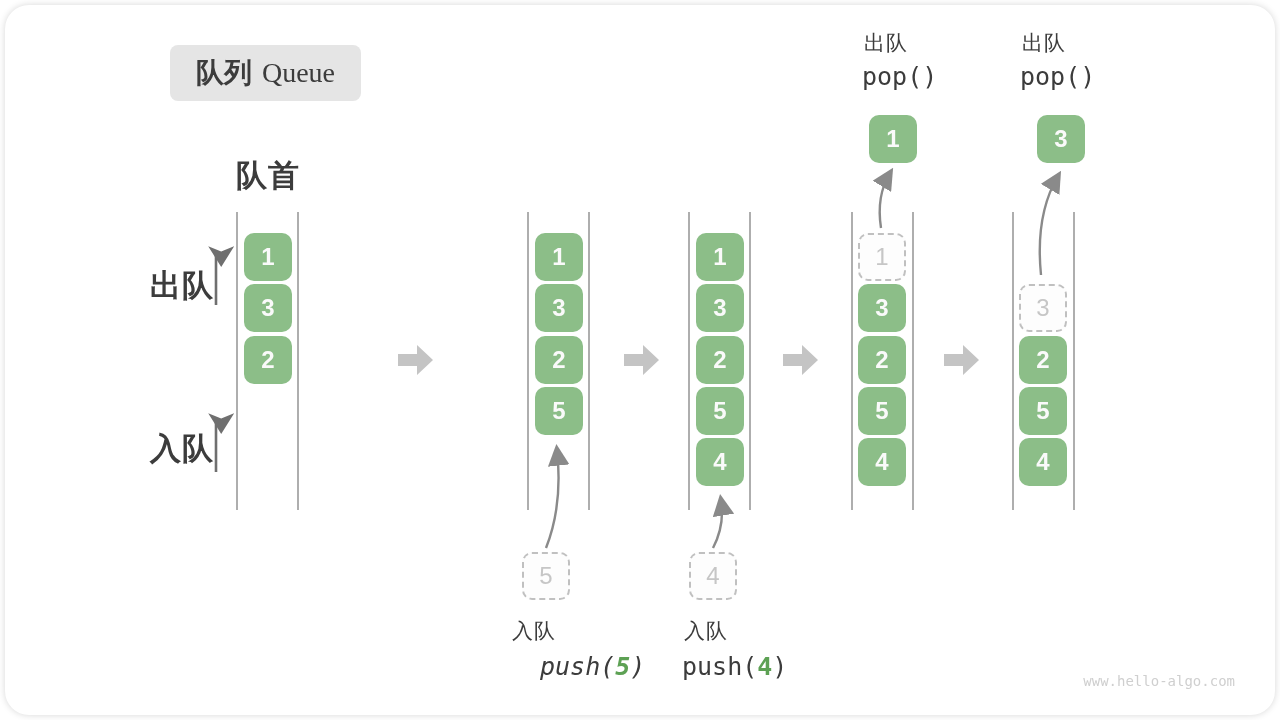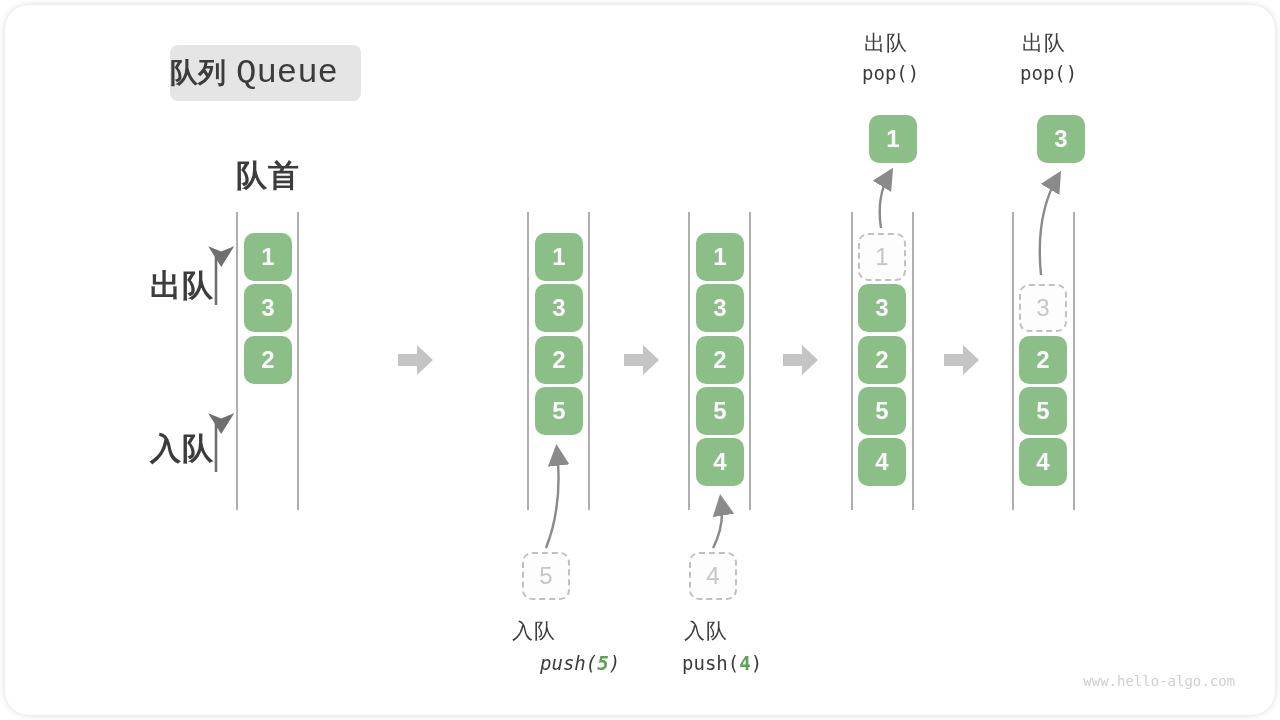--- a/index.html
+++ b/index.html
@@ -15,28 +15,28 @@
     --watermark:#cfcfcf;
   }
   *{margin:0;padding:0;box-sizing:border-box;}
   body{background:#ffffff;font-family:"Liberation Sans",sans-serif;}
   .stage{position:relative;width:1280px;height:720px;background:#fff;overflow:hidden;}
   .card{position:absolute;left:5px;top:5px;right:5px;bottom:5px;background:#fff;
         border-radius:24px;box-shadow:0 0 7px rgba(0,0,0,.16);}
   .layer{position:absolute;left:0;top:0;width:1280px;height:720px;}
 
   .chip{position:absolute;left:170px;top:45px;width:191px;height:56px;background:var(--chip-bg);
-        border-radius:8px;display:flex;align-items:center;justify-content:flex-start;gap:10px;}
+        border-radius:8px;display:flex;align-items:center;justify-content:center;gap:10px;}
   .chip .zh{font-size:28px;font-weight:700;color:var(--ink);}
-  .chip .en{font-family:Liberation Mono, monospace;font-size:34px;color:var(--ink);}
+  .chip .en{font-family:Liberation Serif, serif;font-size:28px;color:var(--ink);}
 
   .cjk-label{position:absolute;color:var(--ink);font-weight:700;font-size:31px;letter-spacing:1px;}
   .op-zh{position:absolute;color:var(--ink);font-weight:500;font-size:21px;letter-spacing:1px;}
   .op-code{position:absolute;color:var(--ink);font-family:"DejaVu Sans Mono",monospace;
-           font-size:19px;white-space:nowrap;}
+           font-size:25px;white-space:nowrap;}
   .op-code .arg{color:var(--green-digit);font-weight:700;}
 
   .cell{position:absolute;width:48px;height:48px;border-radius:10px;background:var(--green);
         color:#fafafa;font-size:24px;font-weight:700;
         display:flex;align-items:center;justify-content:center;}
   .cell.dashed{background:#fdfdfd;border:2px dashed var(--dash-border);
         color:var(--dash-text);font-weight:500;}
 
   .qline{stroke:var(--line-gray);stroke-width:1.6;}
   .flow{stroke:var(--arrow-gray);stroke-width:2.4;fill:none;}

